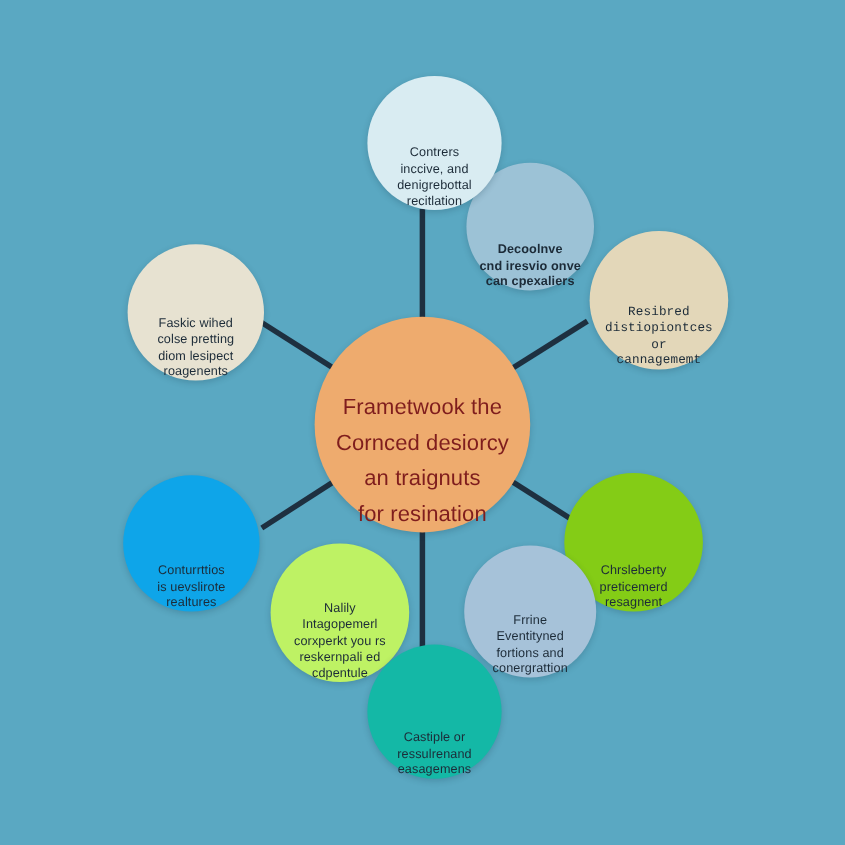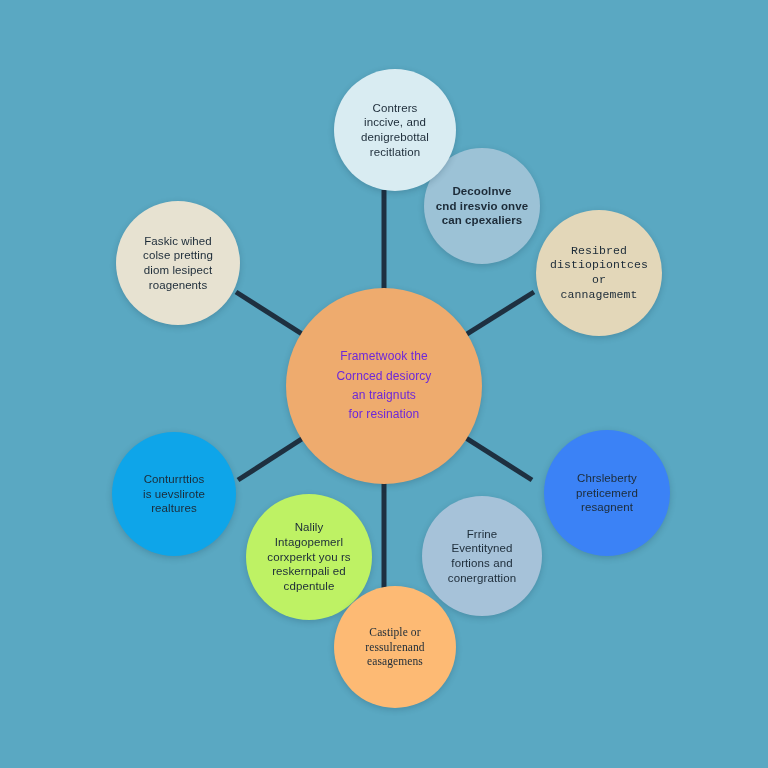--- a/index.html
+++ b/index.html
@@ -31,21 +31,21 @@
     height: 768px;
     z-index: 1;
   }
 
   .node {
     position: absolute;
     z-index: 2;
     border-radius: 50%;
     box-sizing: border-box;
     display: flex;
-    align-items: center;
+    align-items: flex-end;
     justify-content: center;
     text-align: center;
     box-shadow: 0 2px 6px rgba(20, 50, 70, 0.22);
   }
 
   .node-label {
     display: block;
     padding: 0 10px;
     color: #1c2b38;
     line-height: 1.28;
@@ -55,23 +55,23 @@
 
   
   #hub-node {
     width: 196px;
     height: 196px;
     left: 286px;
     top: 288px;
     background: #eeab6e;
   }
   #hub-node .node-label {
-    font-size: 12px;
+    font-size: 20px;
     line-height: 1.62;
-    color: #6d28d9;
+    color: #7f1d1d;
     padding: 0 14px;
   }
 
   
   .satellite .node-label {
     font-size: 11.5px;
   }
 
   #node-top {
     width: 122px; height: 122px;
@@ -84,54 +84,53 @@
     background: #9cb9d4;
   }
   #node-upper-right-inner {
     width: 116px; height: 116px;
     left: 424px; top: 148px;
     background: #9cc2d6;
     font-weight: bold;
   }
   #node-left {
     width: 124px; height: 124px;
-    left: 116px; top: 201px;
+    left: 116px; top: 222px;
     background: #e7e2d1;
   }
   #node-right {
     width: 126px; height: 126px;
     left: 536px; top: 210px;
     background: #e3d7b9;
     font-family: Liberation Mono, monospace;
   }
   #node-lower-left {
     width: 124px; height: 124px;
     left: 112px; top: 432px;
     background: #0ea5e9;
   }
   #node-lower-right {
     width: 126px; height: 126px;
-    left: 544px; top: 430px;
-    background: #3b82f6;
+    left: 513px; top: 430px;
+    background: #84cc16;
   }
   #node-lower-left-inner {
     width: 126px; height: 126px;
     left: 246px; top: 494px;
     background: #bef264;
   }
   #node-lower-right-inner {
     width: 120px; height: 120px;
     left: 422px; top: 496px;
     background: #a6c2d9;
   }
   #node-bottom {
     width: 122px; height: 122px;
     left: 334px; top: 586px;
-    background: #fdba74;
-    font-family: Liberation Serif, serif;
+    background: #14b8a6;
   }
 </style>
 </head>
 <body>
 
 <div id="diagram-canvas">
 
   <svg id="spoke-layer" viewBox="0 0 768 768" width="768" height="768" aria-hidden="true">
     <g stroke="#1e3040" stroke-width="5" stroke-linecap="butt">
       <line x1="384" y1="386" x2="384" y2="190"></line>

